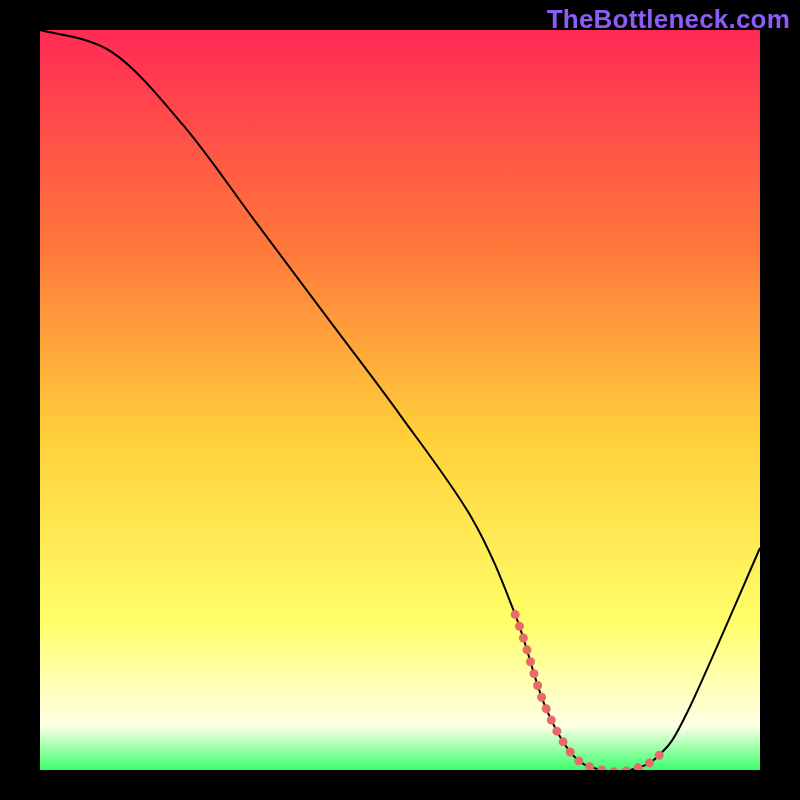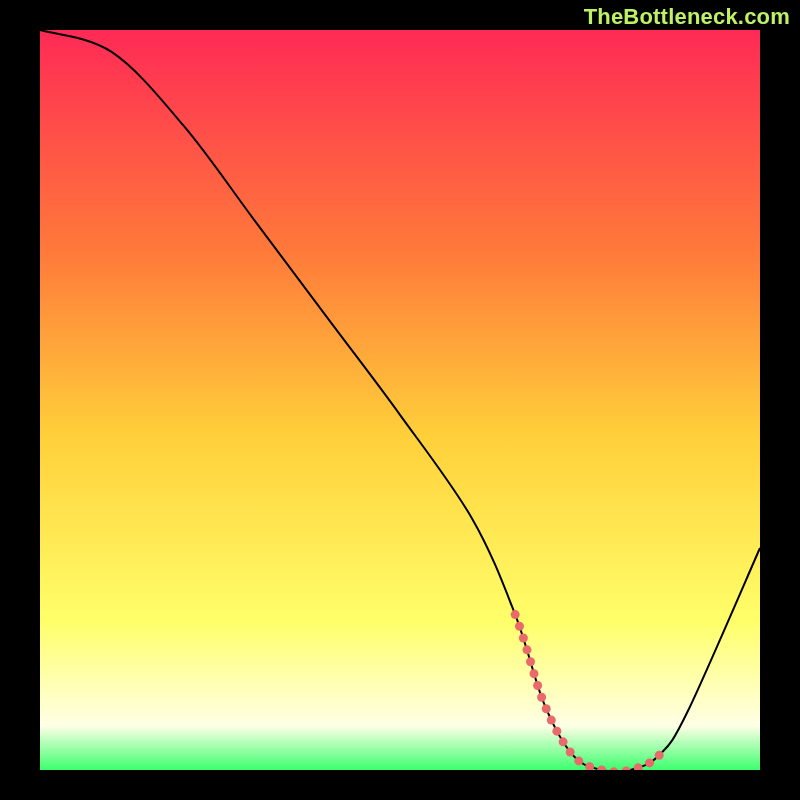--- a/index.html
+++ b/index.html
@@ -13,23 +13,23 @@
   .chart-wrap {
     position: relative;
     width: 800px;
     height: 800px;
   }
   .watermark {
     position: absolute;
     top: 4px;
     right: 10px;
     font-family: Arial, Helvetica, sans-serif;
-    font-size: 22px;
+    font-size: 26px;
     font-weight: bold;
-    color: #bef264;
+    color: #8b5cf6;
     letter-spacing: 0.2px;
     z-index: 10;
   }
   svg.plot {
     position: absolute;
     top: 0;
     left: 0;
     width: 800px;
     height: 800px;
   }

